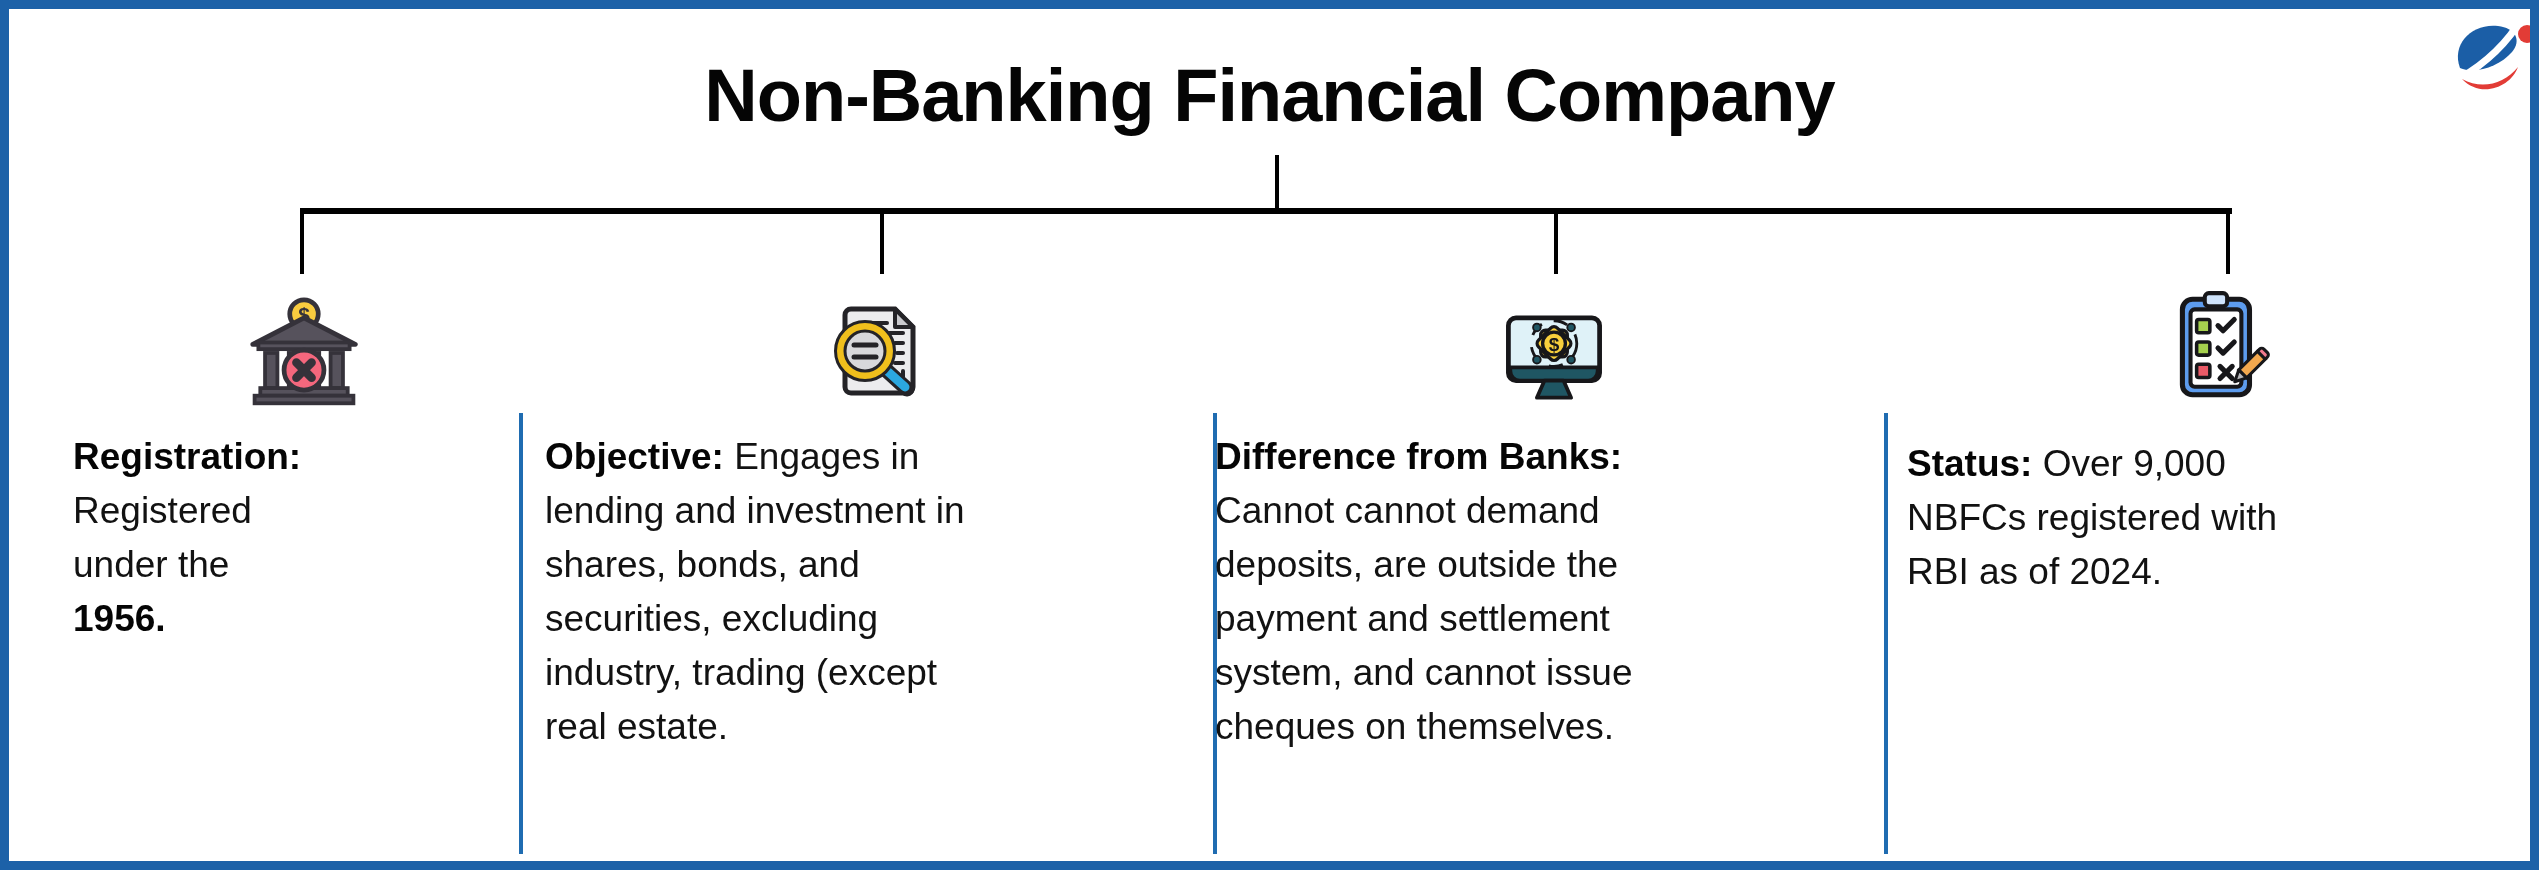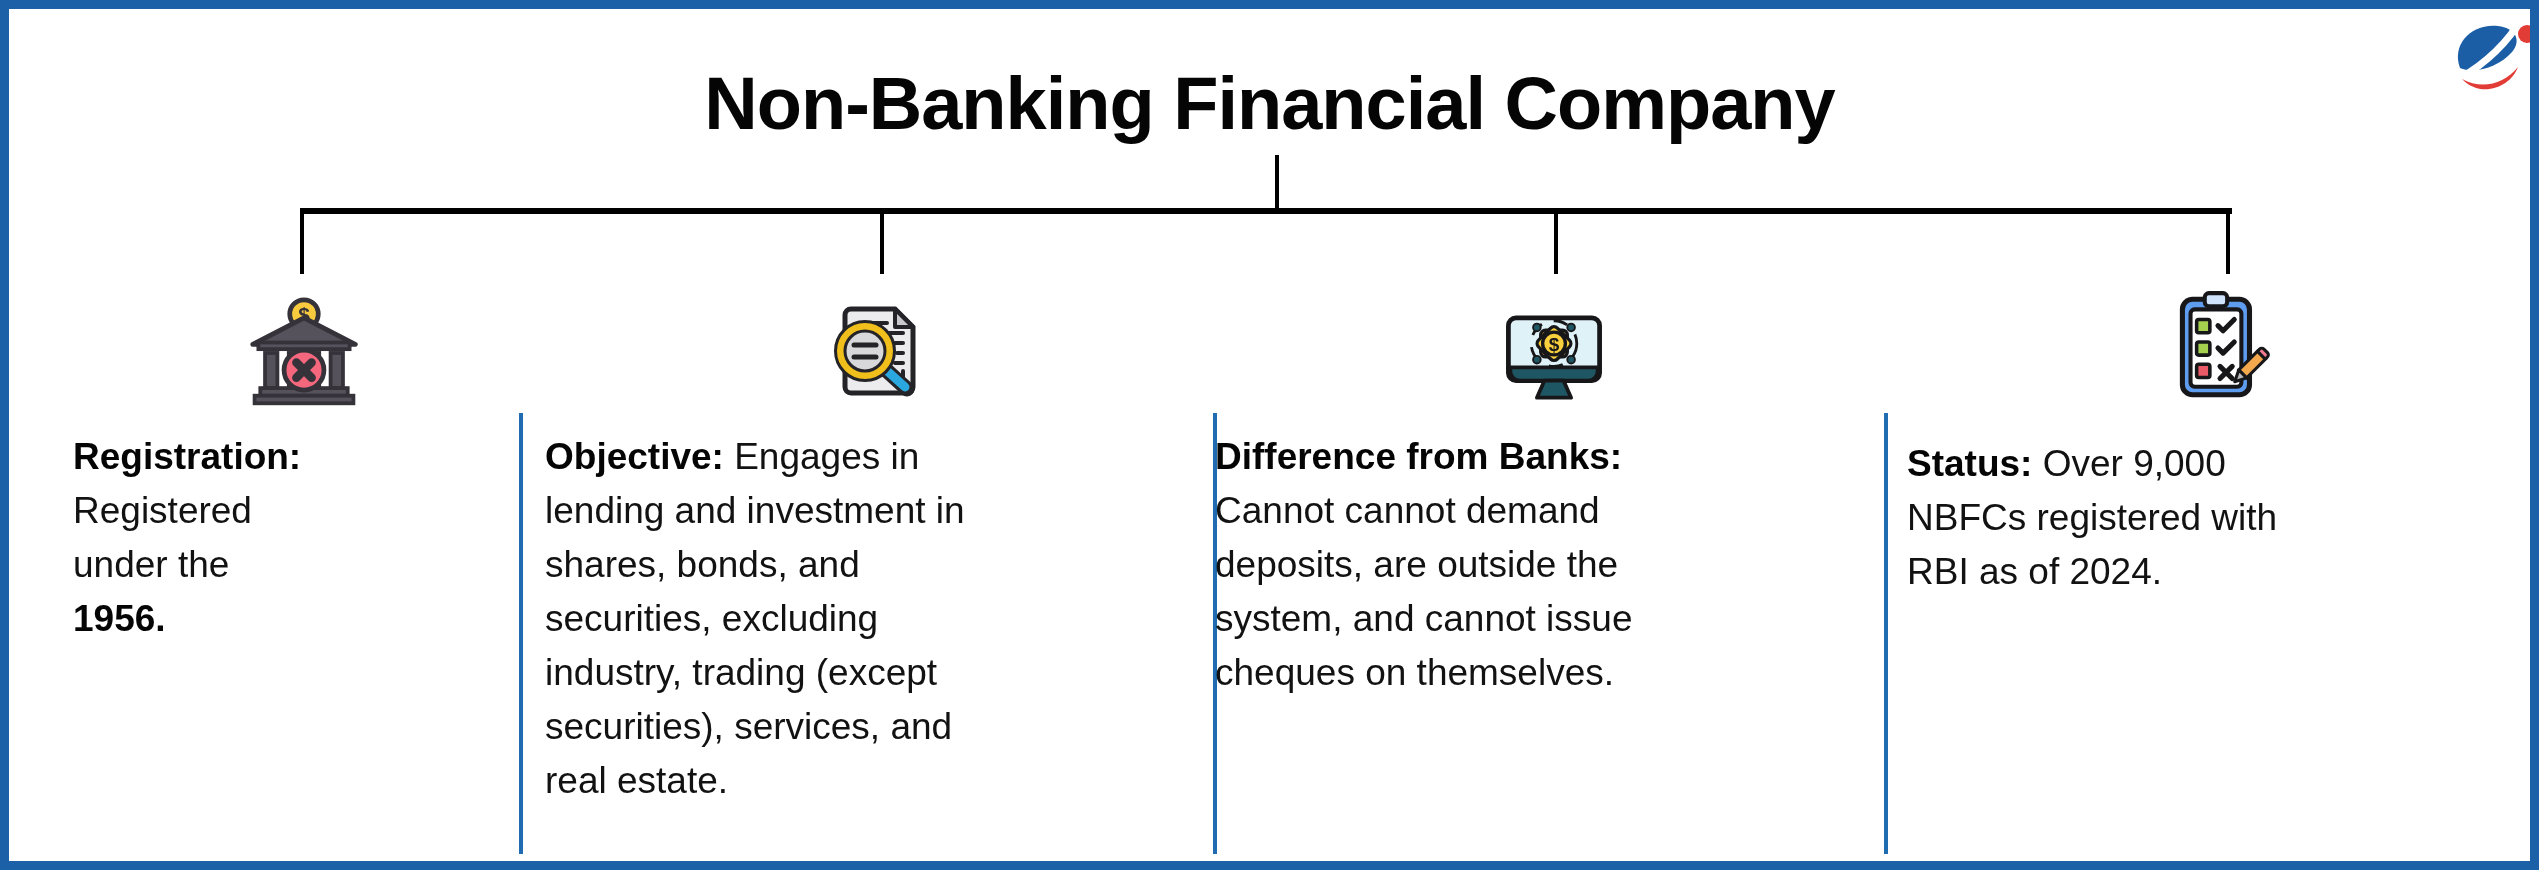--- a/index.html
+++ b/index.html
@@ -7,21 +7,21 @@
     position:relative;
     width:2539px;height:870px;
     box-sizing:border-box;
     background:#ffffff;
     border:9px solid #1c61a8;
     overflow:hidden;
     font-family:"Liberation Sans","DejaVu Sans",sans-serif;
   }
   .title{
     position:absolute;left:0;right:0;top:44px;
-    margin:8px;text-align:center;
+    margin:0;text-align:center;
     font-size:74px;font-weight:700;letter-spacing:-1px;
     color:#050505;
   }
   .cline{position:absolute;background:#000000;}
   .divider{position:absolute;width:4px;background:#1f6cb1;}
   .icon{position:absolute;}
   .coltext{
     position:absolute;top:421px;
     color:#121212;
     font-size:37px;line-height:54px;font-weight:400;
@@ -142,29 +142,29 @@
         <div class="line"><span class="b">1956.</span></div>
       </div>
     </div>
   <div class="coltext" style="left:536px;width:660px;">
       <div>
         <div class="line"><span class="b">Objective:</span><span> Engages in</span></div>
         <div class="line"><span>lending and investment in</span></div>
         <div class="line"><span>shares, bonds, and</span></div>
         <div class="line"><span>securities, excluding</span></div>
         <div class="line"><span>industry, trading (except</span></div>
-        <div class="line"><span>securities), services, and</span></div>
         <div class="line"><span>real estate.</span></div>
       </div>
     </div>
   <div class="coltext" style="left:1206px;width:672px;">
       <div>
         <div class="line"><span class="b">Difference from Banks:</span></div>
         <div class="line"><span>Cannot cannot demand</span></div>
         <div class="line"><span>deposits, are outside the</span></div>
+        <div class="line"><span>payment and settlement</span></div>
         <div class="line"><span>system, and cannot issue</span></div>
         <div class="line"><span>cheques on themselves.</span></div>
       </div>
     </div>
   <div class="coltext" style="left:1898px;width:600px;margin-top:7px;">
       <div>
         <div class="line"><span class="b">Status:</span><span> Over 9,000</span></div>
         <div class="line"><span>NBFCs registered with</span></div>
         <div class="line"><span>RBI as of 2024.</span></div>
       </div>

